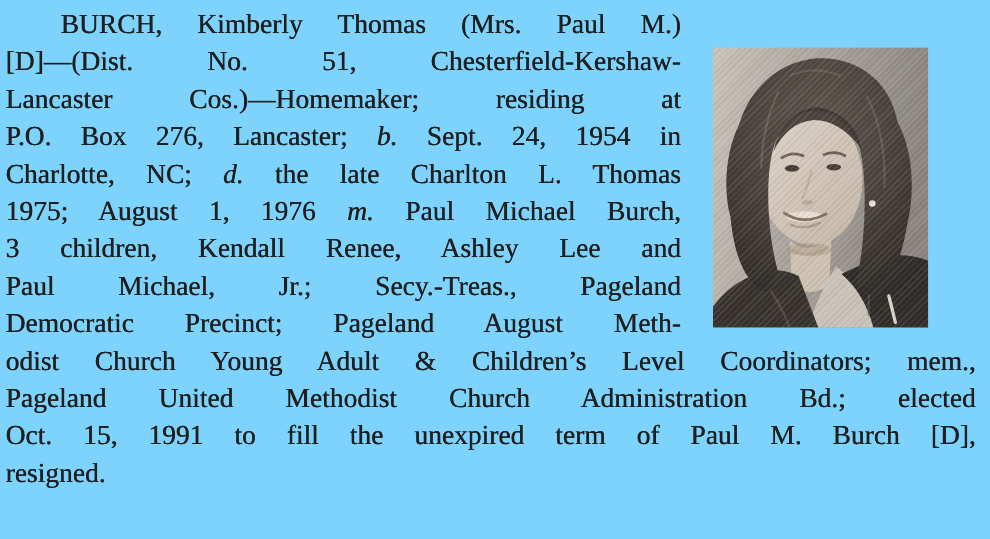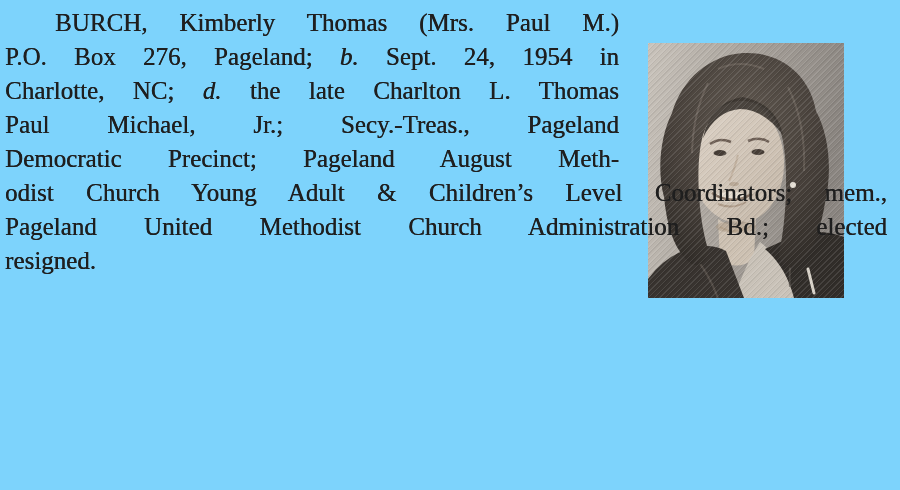--- a/index.html
+++ b/index.html
@@ -83,22 +83,27 @@
       <path d="M64,150 Q83,163 104,151" stroke="#826f60" stroke-width="2.5" fill="none"></path>
       <path d="M70,161 Q84,167 98,159" stroke="#a18b78" stroke-width="2" fill="none" opacity="0.7"></path>
       <path d="M72,184 Q88,193 104,182" stroke="#ab977f" stroke-width="2" fill="none" opacity="0.6"></path>
       <circle cx="145" cy="142" r="3" fill="#e6e0d6"></circle>
     </svg>
     <div class="halftone"></div>
   </div>
 
   <div class="text-col">
     <div class="ln narrow indent"><span>BURCH, Kimberly Thomas (Mrs. Paul M.)</span></div>
-    <div class="ln narrow"><span>P.O. Box 276, Pageland; </span><span class="it">b.</span><span> Sept. 24, 1954 in</span></div>
+    <div class="ln narrow"><span>[D]—(Dist. No. 51, Chesterfield-Kershaw-</span></div>
+    <div class="ln narrow"><span>Lancaster Cos.)—Homemaker; residing at</span></div>
+    <div class="ln narrow"><span>P.O. Box 276, Lancaster; </span><span class="it">b.</span><span> Sept. 24, 1954 in</span></div>
     <div class="ln narrow"><span>Charlotte, NC; </span><span class="it">d.</span><span> the late Charlton L. Thomas</span></div>
+    <div class="ln narrow"><span>1975; August 1, 1976 </span><span class="it">m.</span><span> Paul Michael Burch,</span></div>
+    <div class="ln narrow"><span>3 children, Kendall Renee, Ashley Lee and</span></div>
     <div class="ln narrow"><span>Paul Michael, Jr.; Secy.-Treas., Pageland</span></div>
     <div class="ln narrow"><span>Democratic Precinct; Pageland August Meth-</span></div>
     <div class="ln full"><span>odist Church Young Adult &amp; Children’s Level Coordinators; mem.,</span></div>
     <div class="ln full"><span>Pageland United Methodist Church Administration Bd.; elected</span></div>
+    <div class="ln full"><span>Oct. 15, 1991 to fill the unexpired term of Paul M. Burch [D],</span></div>
     <div class="ln full endline"><span>resigned.</span></div>
   </div>
 
 </div>
 
 </body></html>

